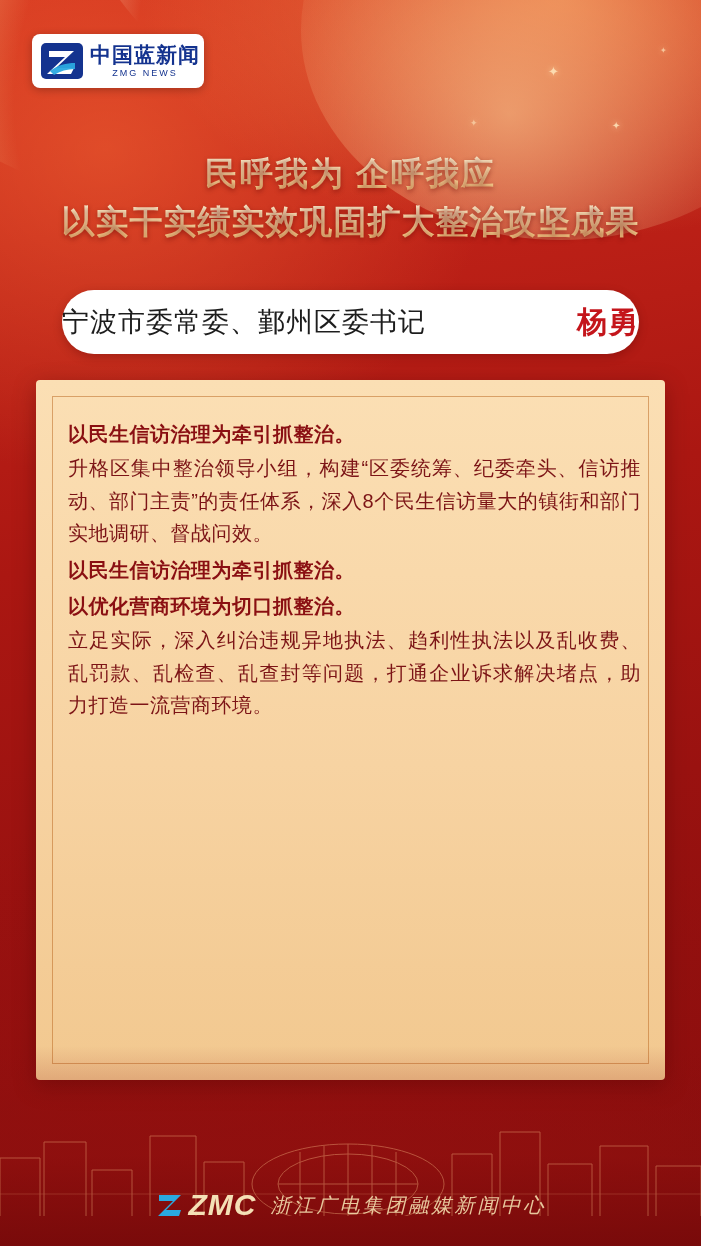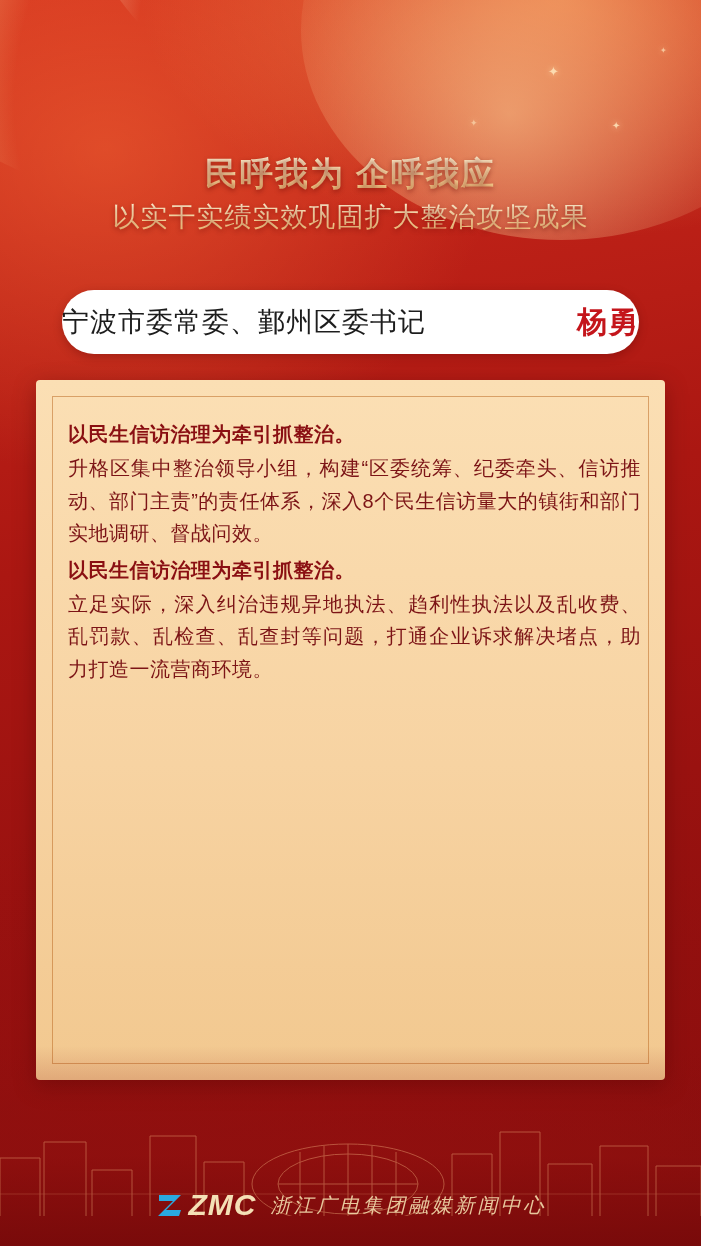--- a/index.html
+++ b/index.html
@@ -103,22 +103,22 @@
     font-weight: bold;
     letter-spacing: 2px;
     line-height: 1.45;
     background: linear-gradient(180deg, #fff6df 0%, #ffe3ad 45%, #f7c271 100%);
     -webkit-background-clip: text;
     background-clip: text;
     color: transparent;
     text-shadow: 0 2px 5px rgba(90,0,0,.45);
   }
   .headline .l2 {
-    font-size: 27px;
-    font-weight: normal;
+    font-size: 33px;
+    font-weight: bold;
     letter-spacing: 1px;
     line-height: 1.45;
     background: linear-gradient(180deg, #fff6df 0%, #ffe3ad 45%, #f7c271 100%);
     -webkit-background-clip: text;
     background-clip: text;
     color: transparent;
     text-shadow: 0 2px 5px rgba(90,0,0,.45);
   }
 
   
@@ -232,37 +232,51 @@
 
   <div class="ribbon r1"></div>
   <div class="ribbon r2"></div>
   <div class="ribbon r3"></div>
   <div class="glow-top-right"></div>
   <div class="sparkle" style="left:548px;top:64px;">✦</div>
   <div class="sparkle" style="left:612px;top:120px;font-size:10px;">✦</div>
   <div class="sparkle" style="left:470px;top:118px;font-size:9px;opacity:.6;">✦</div>
   <div class="sparkle" style="left:660px;top:46px;font-size:8px;opacity:.7;">✦</div>
 
+  <div class="logo-box">
+    <div class="logo-mark">
+      <svg width="44" height="40" viewBox="0 0 44 40">
+        <rect x="1" y="2" width="42" height="36" rx="5" fill="#14338f"></rect>
+        <path d="M9 10 H34 L16 27 H34 L31 33 H7 L25 16 H9 Z" fill="#ffffff"></path>
+        <path d="M10 30 C18 24, 26 22, 35 22 L35 28 C27 28, 20 30, 14 34 Z" fill="#2aa9e0" opacity="0.95"></path>
+      </svg>
+    </div>
+    <div class="logo-text">
+      <div class="logo-cn">中国蓝新闻</div>
+      <div class="logo-en">ZMG NEWS</div>
+    </div>
+  </div>
 
   <div class="headline">
     <div class="l1">民呼我为 企呼我应</div>
     <div class="l2">以实干实绩实效巩固扩大整治攻坚成果</div>
   </div>
 
   <div class="speaker">
     <span class="sp-title">宁波市委常委、鄞州区委书记</span>
     <span class="sp-name">杨勇</span>
   </div>
 
   <div class="card">
     <div class="card-inner"></div>
     <div class="card-body">
       <p class="lead">以民生信访治理为牵引抓整治。</p>
       <p>升格区集中整治领导小组，构建“区委统筹、纪委牵头、信访推动、部门主责”的责任体系，深入8个民生信访量大的镇街和部门实地调研、督战问效。</p>
       <p class="lead">以民生信访治理为牵引抓整治。</p>
+      <p class="lead">以优化营商环境为切口抓整治。</p>
       <p>立足实际，深入纠治违规异地执法、趋利性执法以及乱收费、乱罚款、乱检查、乱查封等问题，打通企业诉求解决堵点，助力打造一流营商环境。</p>
     </div>
   </div>
 
   <div class="city">
     <svg width="701" height="150" viewBox="0 0 701 150">
       <g fill="none" stroke="#ffc58a" stroke-width="1" opacity="0.75">
         <path d="M0 150 L0 92 L40 92 L40 150"></path>
         <path d="M44 150 L44 76 L86 76 L86 150"></path>
         <path d="M92 150 L92 104 L132 104 L132 150"></path>

